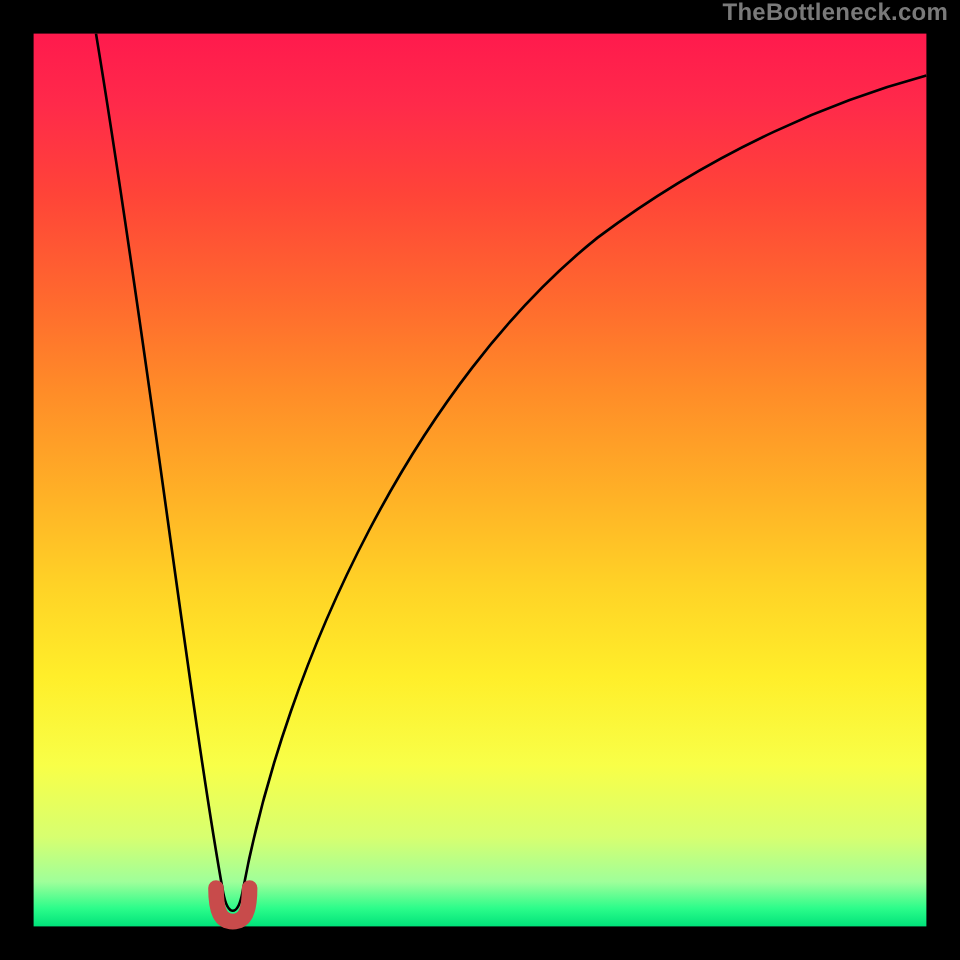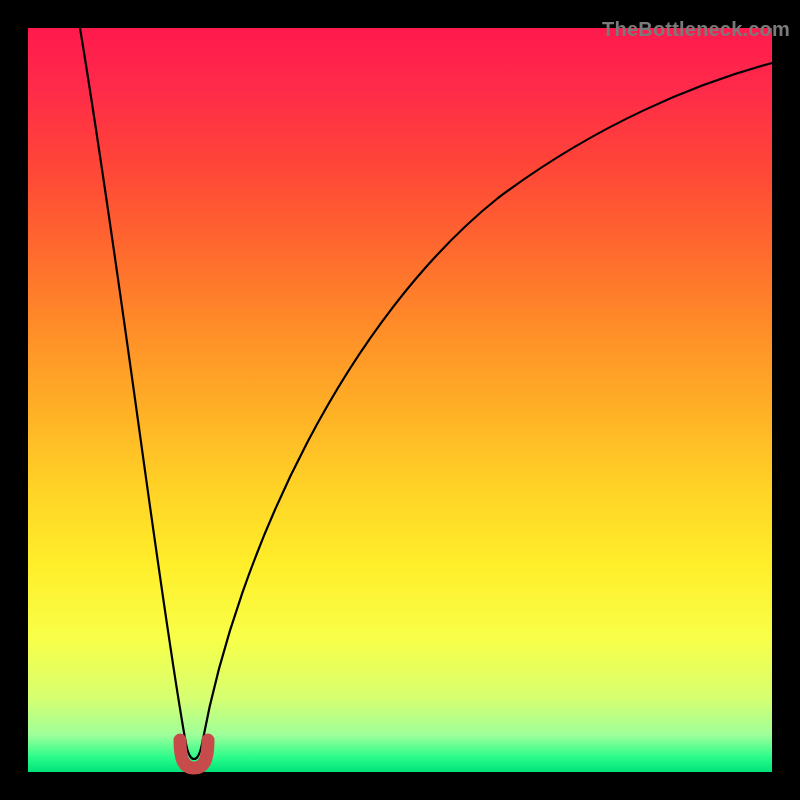--- a/index.html
+++ b/index.html
@@ -32,21 +32,21 @@
       #00e27a 100%);
   }
   svg.curve {
     position: absolute;
     left: 0; top: 0;
     width: 744px; height: 744px;
     overflow: visible;
   }
   .watermark {
     position: absolute;
-    top: 18px;
+    top: 0;
     right: 10px;
     font-family: Arial, Helvetica, sans-serif;
     font-size: 20px;
     font-weight: 600;
     color: #7a7a7a;
     letter-spacing: 0.2px;
   }
 </style>
 </head>
 <body>

